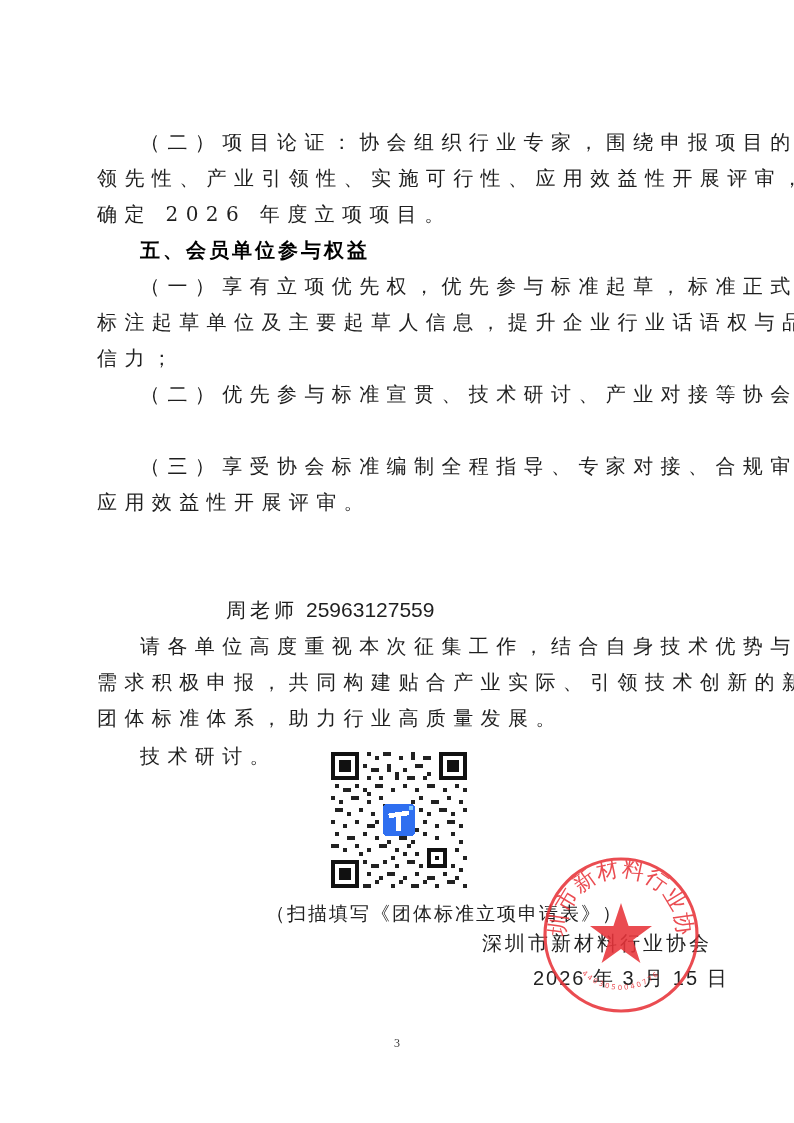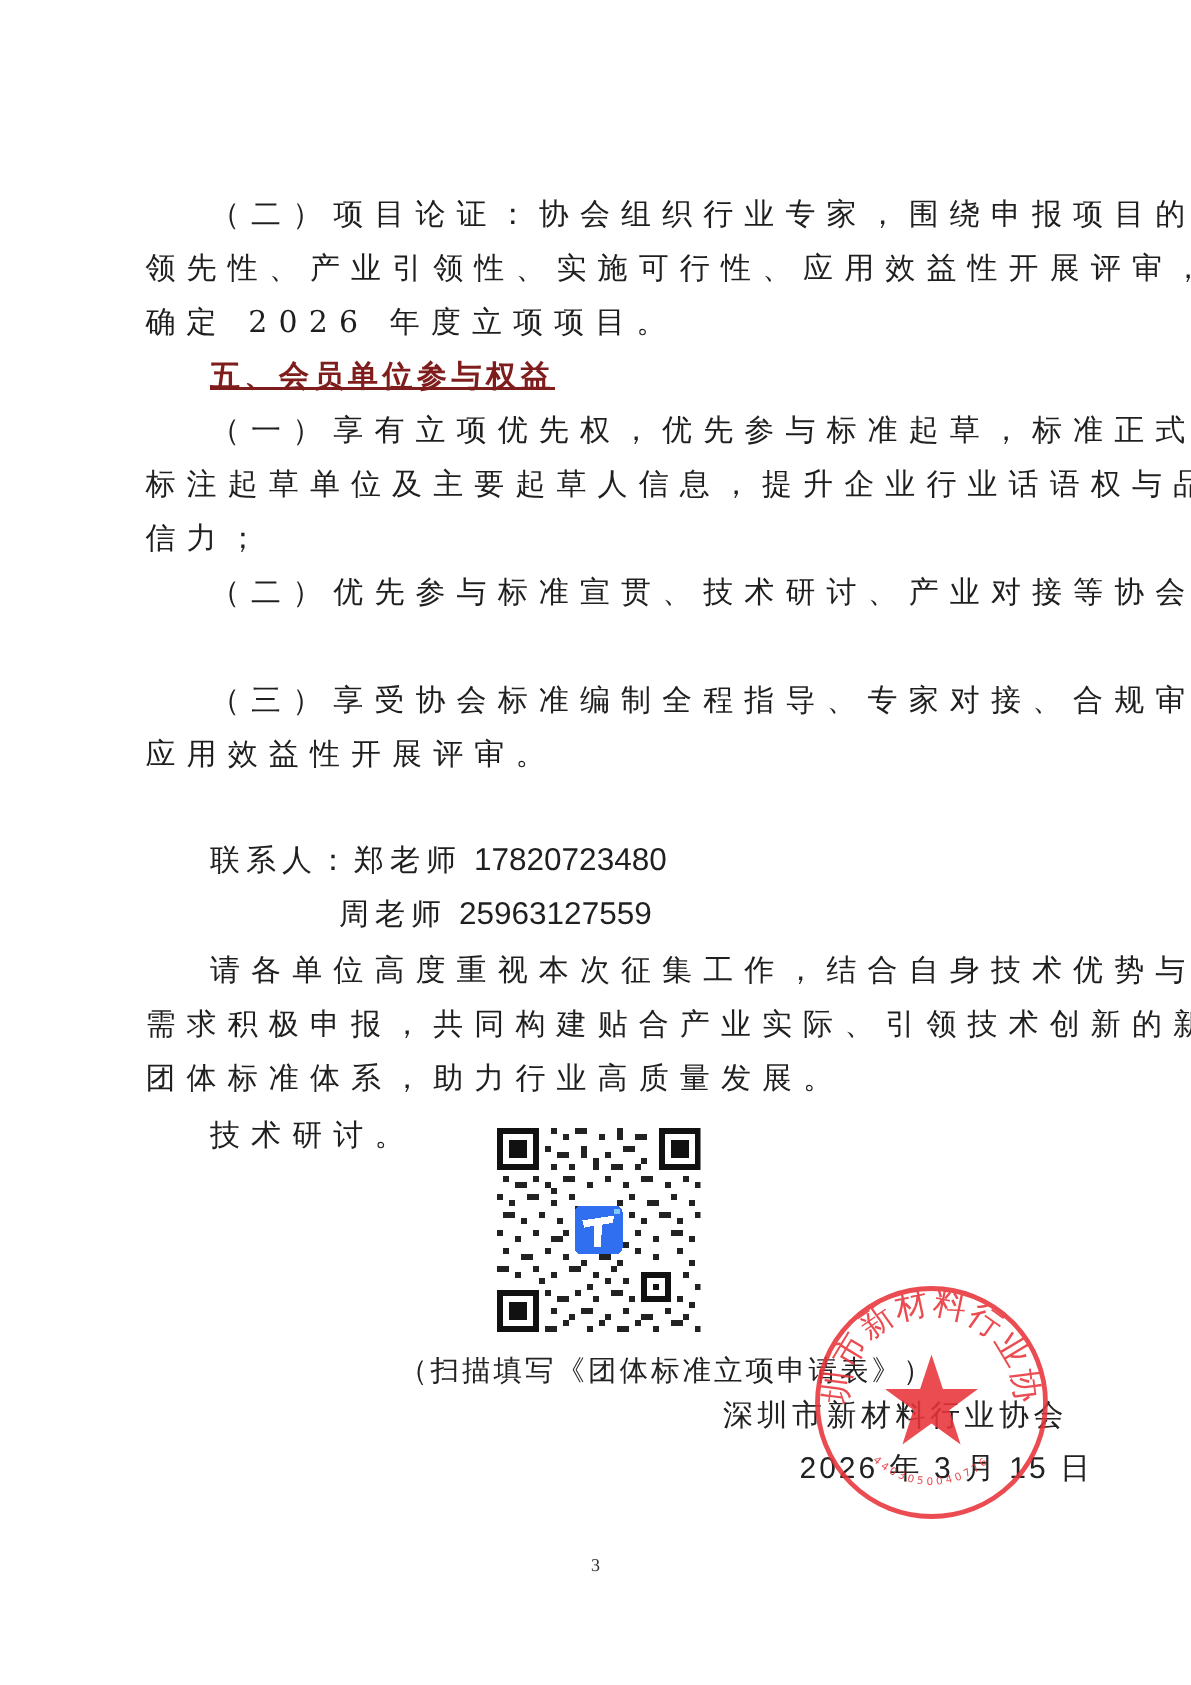--- a/index.html
+++ b/index.html
@@ -29,22 +29,21 @@
       height: 36px;
       letter-spacing: 7.4px;
       white-space: nowrap;
       color: #1f1f1f;
     }
     .indent { left: 140px; }
     .heading {
       font-family: "DejaVu Sans", "Liberation Sans", sans-serif;
       font-weight: bold;
       letter-spacing: 3px;
-      color: #7f1d1d;
-      text-decoration: underline;
+      color: #000000;
     }
     .contact {
       font-family: "Liberation Sans", "DejaVu Sans", sans-serif;
       letter-spacing: 4px;
     }
     .contact .phone {
       letter-spacing: 0px;
       font-family: "Liberation Sans", sans-serif;
       font-size: 21px;
       margin-left: 8px;
@@ -116,23 +115,20 @@
   <div class="line" style="top:196px">确定 2026 年度立项项目。</div>
 
   <div class="line indent heading" style="top:232px">五、会员单位参与权益</div>
   <div class="line indent" style="top:268px">（一）享有立项优先权，优先参与标准起草，标准正式文本</div>
   <div class="line" style="top:304px">标注起草单位及主要起草人信息，提升企业行业话语权与品牌公</div>
   <div class="line" style="top:340px">信力；</div>
   <div class="line indent" style="top:376px">（二）优先参与标准宣贯、技术研讨、产业对接等协会专属</div>
   <div class="line indent" style="top:448px">（三）享受协会标准编制全程指导、专家对接、合规审核、</div>
   <div class="line" style="top:484px">应用效益性开展评审。</div>
 
-  <div class="line indent contact" style="top:556px">
-    <span>联系人：</span><span>郑老师</span><span class="phone">17820723480</span>
-  </div>
   <div class="line contact" style="top:592px; left:226px">
     <span>周老师</span><span class="phone">25963127559</span>
   </div>
 
   <div class="line indent" style="top:628px">请各单位高度重视本次征集工作，结合自身技术优势与发展</div>
   <div class="line" style="top:664px">需求积极申报，共同构建贴合产业实际、引领技术创新的新材料</div>
   <div class="line" style="top:700px">团体标准体系，助力行业高质量发展。</div>
   <div class="line indent" style="top:738px">技术研讨。</div>
 
   <svg class="qr" viewBox="0 0 34 34" shape-rendering="crispEdges">

